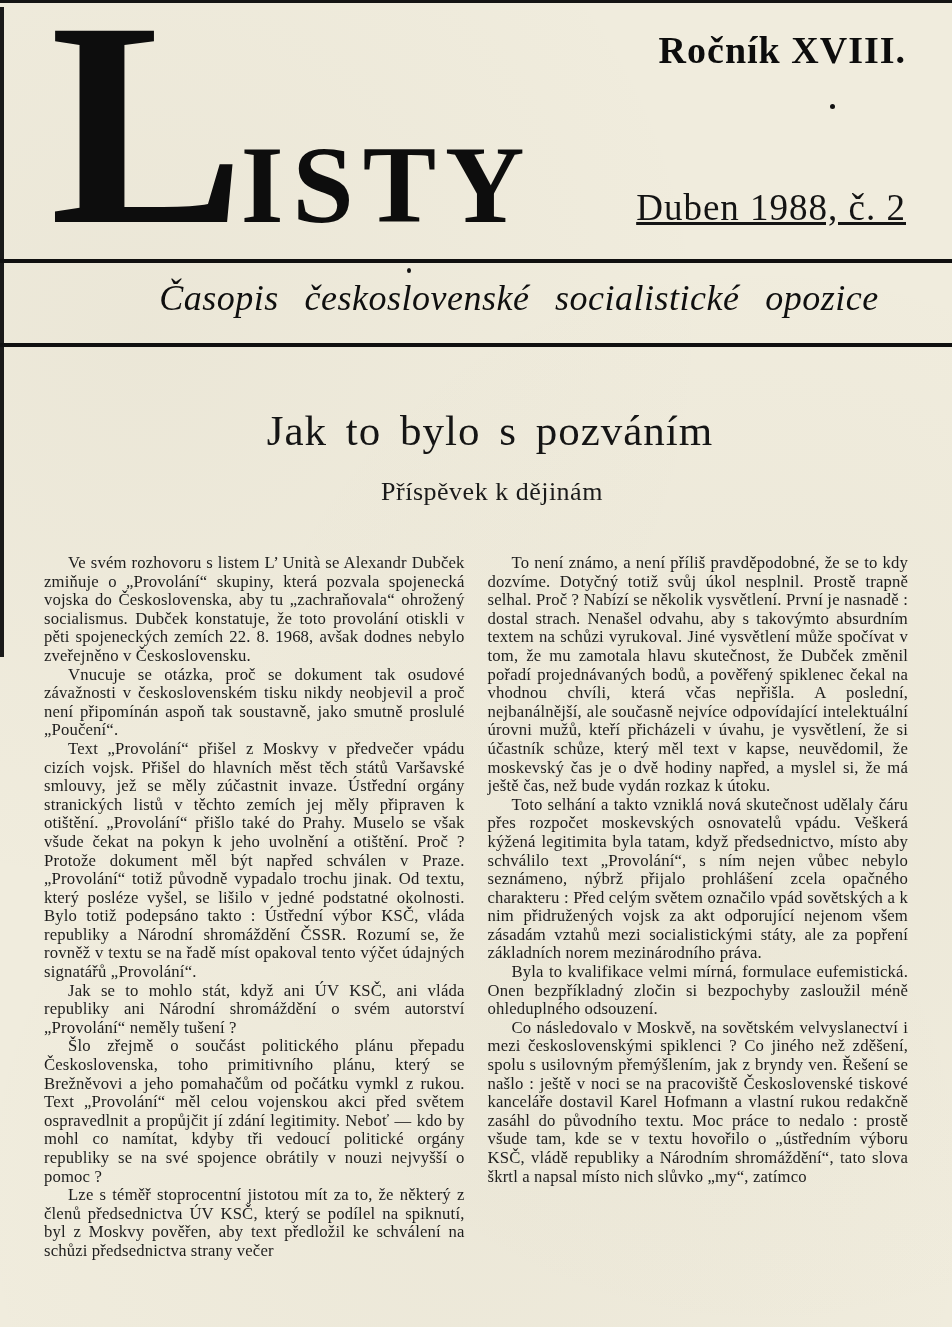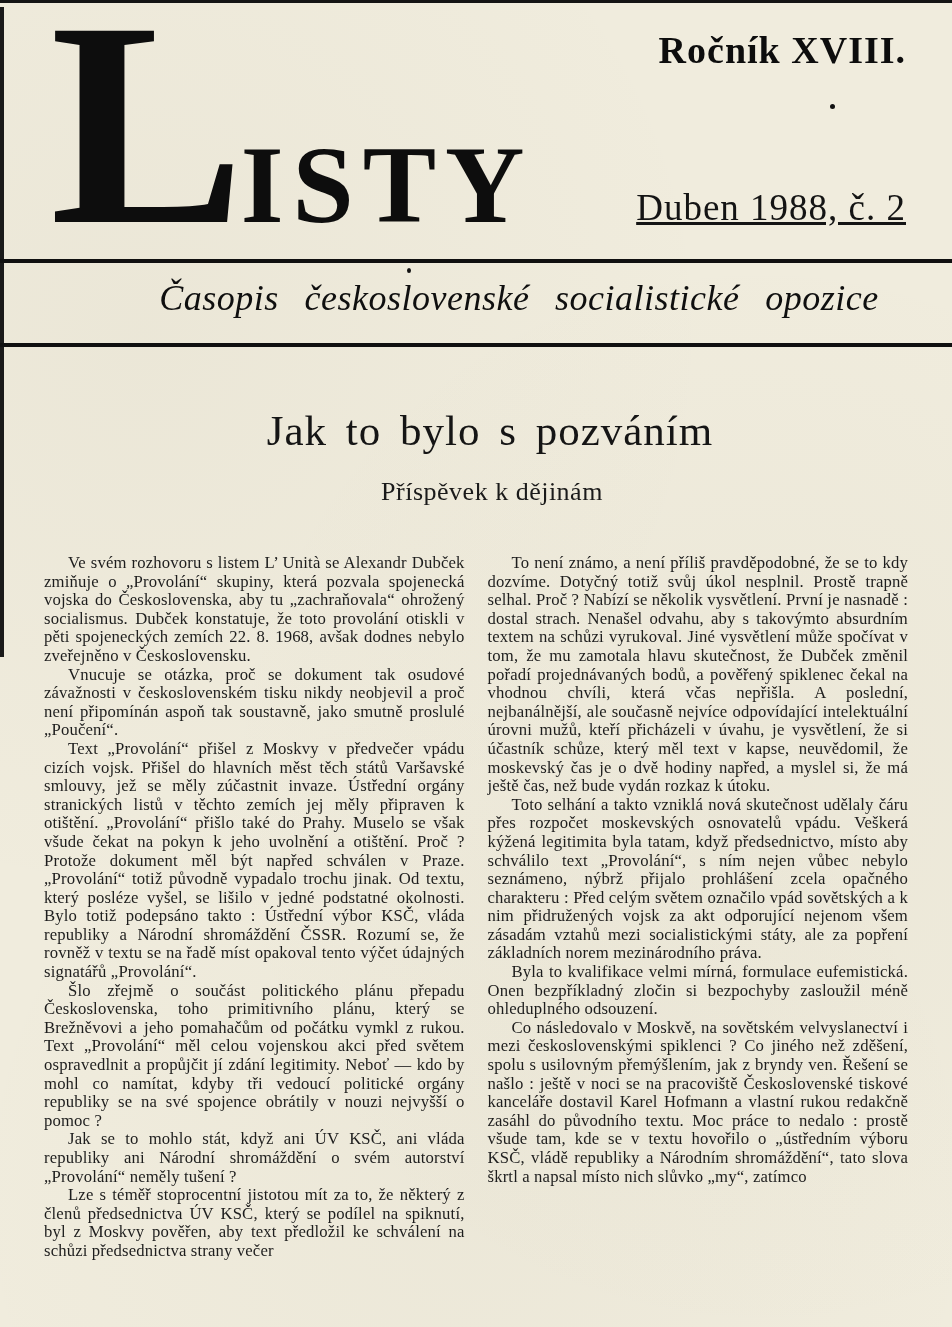--- a/index.html
+++ b/index.html
@@ -87,22 +87,22 @@
 
   <main>
     <h1 class="article-title">Jak to bylo s pozváním</h1>
     <h2 class="article-subtitle">Příspěvek k dějinám</h2>
 
     <div class="columns">
       <div class="col col-left">
         <p>Ve svém rozhovoru s listem L’ Unità se Alexandr Dubček zmiňuje o „Provolání“ skupiny, která pozvala spojenecká vojska do Československa, aby tu „zachraňovala“ ohrožený socialismus. Dubček konstatuje, že toto provolání otiskli v pěti spojeneckých zemích 22. 8. 1968, avšak dodnes nebylo zveřejněno v Československu.</p>
         <p>Vnucuje se otázka, proč se dokument tak osudové závažnosti v československém tisku nikdy neobjevil a proč není připomínán aspoň tak soustavně, jako smutně proslulé „Poučení“.</p>
         <p>Text „Provolání“ přišel z Moskvy v předvečer vpádu cizích vojsk. Přišel do hlavních měst těch států Varšavské smlouvy, jež se měly zúčastnit invaze. Ústřední orgány stranických listů v těchto zemích jej měly připraven k otištění. „Provolání“ přišlo také do Prahy. Muselo se však všude čekat na pokyn k jeho uvolnění a otištění. Proč ? Protože dokument měl být napřed schválen v Praze. „Provolání“ totiž původně vypadalo trochu jinak. Od textu, který posléze vyšel, se lišilo v jedné podstatné okolnosti. Bylo totiž podepsáno takto : Ústřední výbor KSČ, vláda republiky a Národní shromáždění ČSSR. Rozumí se, že rovněž v textu se na řadě míst opakoval tento výčet údajných signatářů „Provolání“.</p>
+        <p>Jak se to mohlo stát, když ani ÚV KSČ, ani vláda republiky ani Národní shromáždění o svém autorství „Provolání“ neměly tušení ?</p>
         <p>Šlo zřejmě o součást politického plánu přepadu Československa, toho primitivního plánu, který se Brežněvovi a jeho pomahačům od počátku vymkl z rukou. Text „Provolání“ měl celou vojenskou akci před světem ospravedlnit a propůjčit jí zdání legitimity. Neboť — kdo by mohl co namítat, kdyby tři vedoucí politické orgány republiky se na své spojence obrátily v nouzi nejvyšší o pomoc ?</p>
-        <p>Jak se to mohlo stát, když ani ÚV KSČ, ani vláda republiky ani Národní shromáždění o svém autorství „Provolání“ neměly tušení ?</p>
         <p>Lze s téměř stoprocentní jistotou mít za to, že některý z členů předsednictva ÚV KSČ, který se podílel na spiknutí, byl z Moskvy pověřen, aby text předložil ke schválení na schůzi předsednictva strany večer</p>
       </div>
       <div class="col col-right">
         <p>To není známo, a není příliš pravděpodobné, že se to kdy dozvíme. Dotyčný totiž svůj úkol nesplnil. Prostě trapně selhal. Proč ? Nabízí se několik vysvětlení. První je nasnadě : dostal strach. Nenašel odvahu, aby s takovýmto absurdním textem na schůzi vyrukoval. Jiné vysvětlení může spočívat v tom, že mu zamotala hlavu skutečnost, že Dubček změnil pořadí projednávaných bodů, a pověřený spiklenec čekal na vhodnou chvíli, která včas nepřišla. A poslední, nejbanálnější, ale současně nejvíce odpovídající intelektuální úrovni mužů, kteří přicházeli v úvahu, je vysvětlení, že si účastník schůze, který měl text v kapse, neuvědomil, že moskevský čas je o dvě hodiny napřed, a myslel si, že má ještě čas, než bude vydán rozkaz k útoku.</p>
         <p>Toto selhání a takto vzniklá nová skutečnost udělaly čáru přes rozpočet moskevských osnovatelů vpádu. Veškerá kýžená legitimita byla tatam, když předsednictvo, místo aby schválilo text „Provolání“, s ním nejen vůbec nebylo seznámeno, nýbrž přijalo prohlášení zcela opačného charakteru : Před celým světem označilo vpád sovětských a k nim přidružených vojsk za akt odporující nejenom všem zásadám vztahů mezi socialistickými státy, ale za popření základních norem mezinárodního práva.</p>
         <p>Byla to kvalifikace velmi mírná, formulace eufemistická. Onen bezpříkladný zločin si bezpochyby zasloužil méně ohleduplného odsouzení.</p>
         <p>Co následovalo v Moskvě, na sovětském velvyslanectví i mezi československými spiklenci ? Co jiného než zděšení, spolu s usilovným přemýšlením, jak z bryndy ven. Řešení se našlo : ještě v noci se na pracoviště Československé tiskové kanceláře dostavil Karel Hofmann a vlastní rukou redakčně zasáhl do původního textu. Moc práce to nedalo : prostě všude tam, kde se v textu hovořilo o „ústředním výboru KSČ, vládě republiky a Národním shromáždění“, tato slova škrtl a napsal místo nich slůvko „my“, zatímco</p>
       </div>
     </div>
   </main>

